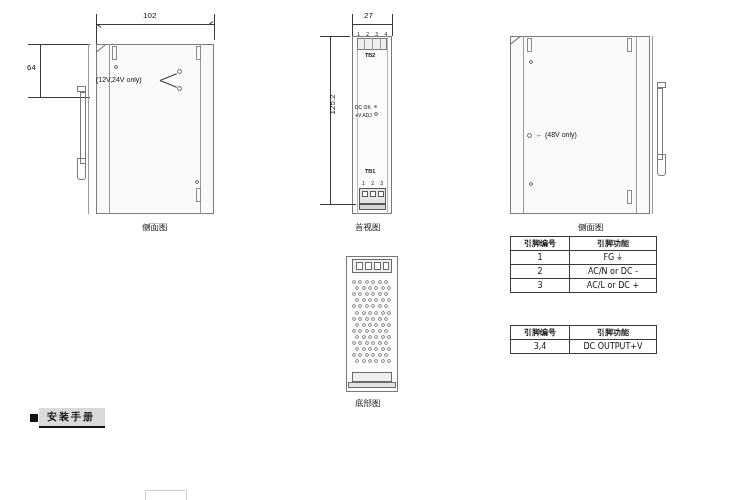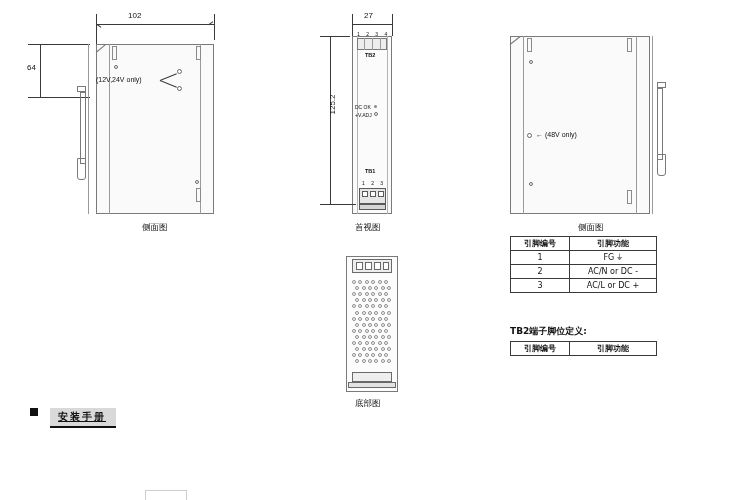--- a/index.html
+++ b/index.html
@@ -16,41 +16,41 @@
   
   .tblwrap{position:absolute;}
   .tbltitle{font-family:"DejaVu Sans",sans-serif;font-size:9px;font-weight:bold;margin-bottom:3px;white-space:nowrap;}
   table.pin{border-collapse:collapse;font-family:"DejaVu Sans",sans-serif;font-size:8px;}
   table.pin td,table.pin th{border:1px solid #3a3a3a;padding:1px 4px;text-align:center;font-weight:normal;height:11px;line-height:11px;}
   table.pin th{background:#ffffff;font-weight:bold;font-size:8px;}
   .col1{width:50px;}
   .col2{width:78px;}
 
   
-  .banner{position:absolute;display:flex;gap:12px;text-decoration:underline;}
+  .banner{position:absolute;display:flex;align-items:center;gap:1px;}
   .banner .sq{width:8px;height:8px;background:#111;}
   .banner .bar{background:#d9d9d9;border-bottom:2px solid #111;padding:2px 10px 2px 8px;font-family:"DejaVu Sans",sans-serif;font-size:10px;letter-spacing:2px;font-weight:bold;color:#111;}
 
   .caption{position:absolute;font-family:"DejaVu Sans",sans-serif;font-size:8.5px;color:#111;white-space:nowrap;}
 
   .screwc{position:absolute;border:1px solid #6a6a6a;border-radius:50%;box-sizing:border-box;}
   .dot{position:absolute;background:#6a6a6a;border-radius:50%;}
   .smalltext{font-size:5.5px;color:#111;font-family:"Liberation Sans",sans-serif;white-space:nowrap;}
   .tinytext{font-size:5px;color:#111;font-family:"Liberation Sans",sans-serif;white-space:nowrap;}
   .arrowtxt{font-size:7px;}
 </style>
 </head>
 <body>
 
 <div class="stage">
 
   <div class="thin vline abs" style="left:96px;top:14px;height:30px;"></div>
   <div class="thin vline abs" style="left:214px;top:14px;height:26px;"></div>
   <div class="thin hline abs" style="left:96px;top:24px;width:118px;"></div>
-  <div class="abs dimtxt" style="left:128px;top:11px;text-align:center;">102</div>
+  <div class="abs dimtxt" style="left:143px;top:11px;text-align:center;">102</div>
 
   <div class="thin abs" style="left:97px;top:24px;width:5px;height:1px;transform:rotate(35deg);transform-origin:left center;"></div>
   <div class="thin abs" style="left:209px;top:24px;width:5px;height:1px;transform:rotate(-35deg);transform-origin:left center;"></div>
 
   <div class="thin hline abs" style="left:28px;top:44px;width:62px;"></div>
   <div class="thin hline abs" style="left:28px;top:97px;width:62px;"></div>
   <div class="thin vline abs" style="left:40px;top:44px;height:53px;"></div>
   <div class="abs dimtxt" style="left:27px;top:63px;">64</div>
 
   <div class="boxlt" style="left:96px;top:44px;width:118px;height:170px;background:#fafafa;border-color:#7a7a7a;"></div>
@@ -253,27 +253,30 @@
       </tr>
       <tr>
         <td>3</td>
         <td>AC/L  or DC +</td>
       </tr>
     </tbody>
       </table>
   </div>
 
   <div class="tblwrap" style="left:510px;top:325px;">
-    <div class="tbltitle">TB2端子脚位定义:</div>
     <table class="pin">
       <tbody>
           <tr>
         <th class="col1">引脚编号</th>
         <th class="col2">引脚功能</th>
       </tr>
+      <tr>
+        <td>3,4</td>
+        <td>DC OUTPUT+V</td>
+      </tr>
     </tbody>
       </table>
   </div>
 
   <div class="banner" style="left:30px;top:408px;">
     <div class="sq"></div>
     <div class="bar">安装手册</div>
   </div>
 
   <div class="abs" style="left:145px;top:490px;width:40px;height:20px;border:1px solid #cfcfcf;"></div>

